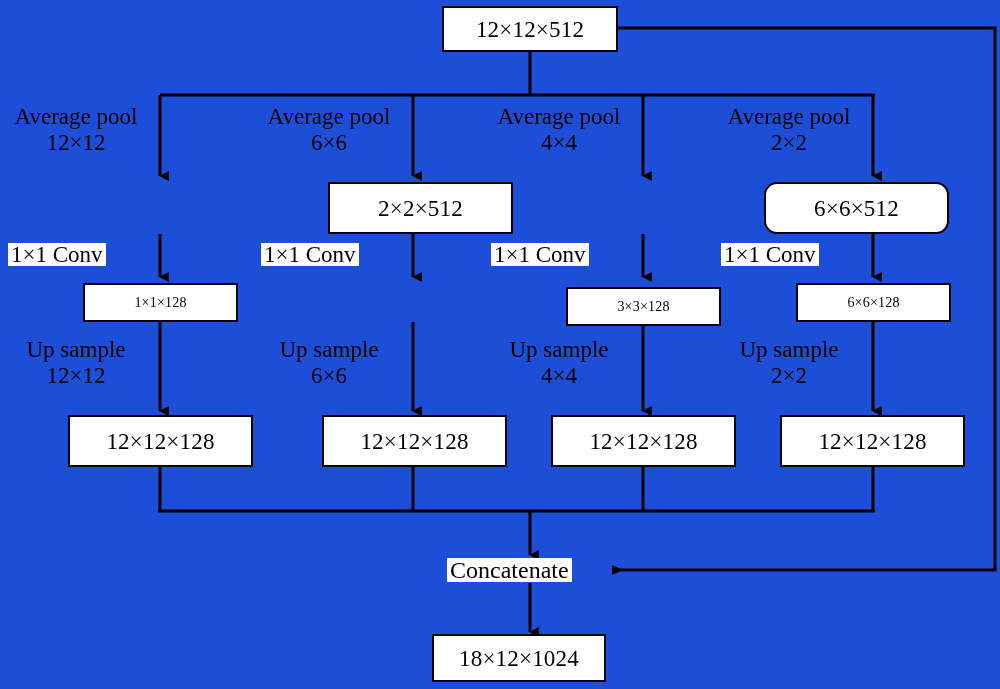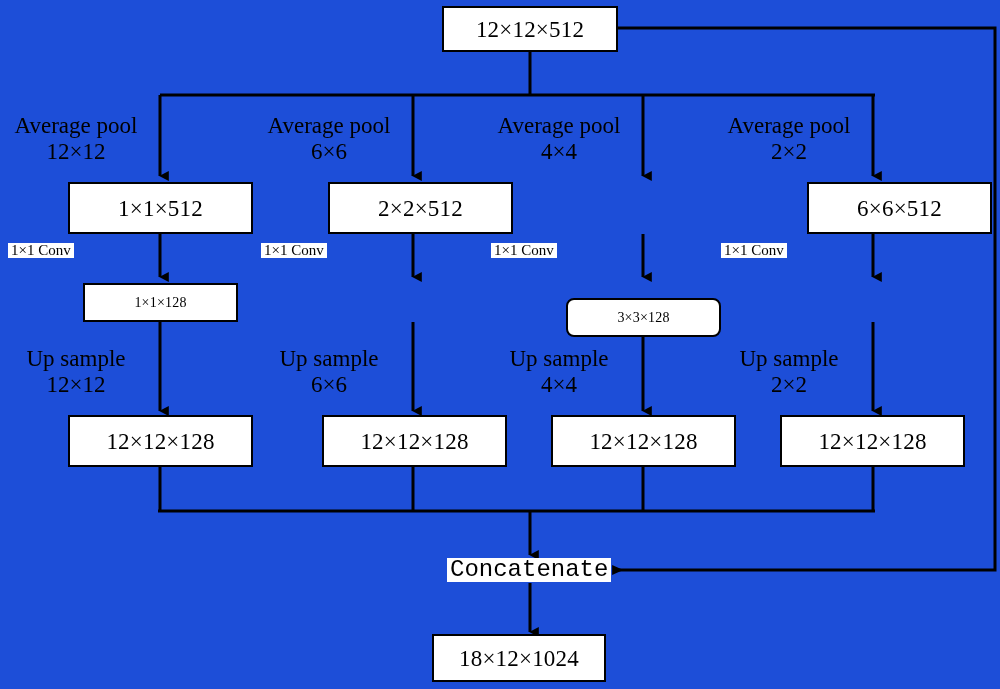--- a/index.html
+++ b/index.html
@@ -48,26 +48,26 @@
     z-index: 4;
     font-size: 23px;
     line-height: 1.12;
     white-space: nowrap;
     background: transparent;
     color: #000000;
   }
   .edge-label.two-line {
     text-align: center;
   }
-  .edge-label .l1 { display: block; margin-top: 9px; }
+  .edge-label .l1 { display: block; }
   .edge-label .l2 { display: block; text-align: center; }
   .op-label {
     position: absolute;
     z-index: 4;
-    font-size: 15px;
+    font-size: 23px;
     line-height: 1;
     white-space: nowrap;
     background: #ffffff;
     padding: 0 3px;
   }
 </style>
 </head>
 <body>
 
 <div id="diagram-root">
@@ -118,23 +118,20 @@
   </svg>
 
   <div class="node-box" style="left:442px; top:6px; width:176px; height:46px;">
     <span>12×12×512</span>
   </div>
 
   <div class="edge-label two-line" style="left:0px; top:104px; width:152px;">
     <span class="l1">Average pool</span>
     <span class="l2">12×12</span>
   </div>
-  <div class="node-box" style="left:68px; top:182px; width:185px; height:52px;">
-    <span>1×1×512</span>
-  </div>
   <div class="op-label" style="left:8px; top:243px;">
     <span>1×1 Conv</span>
   </div>
   <div class="node-box small-box" style="left:83px; top:283px; width:155px; height:39px;">
     <span>1×1×128</span>
   </div>
   <div class="edge-label two-line" style="left:0px; top:337px; width:152px;">
     <span class="l1">Up sample</span>
     <span class="l2">12×12</span>
   </div>
@@ -160,50 +157,53 @@
     <span>12×12×128</span>
   </div>
 
   <div class="edge-label two-line" style="left:483px; top:104px; width:152px;">
     <span class="l1">Average pool</span>
     <span class="l2">4×4</span>
   </div>
   <div class="op-label" style="left:491px; top:243px;">
     <span>1×1 Conv</span>
   </div>
-  <div class="node-box small-box" style="left:566px; top:298px; width:155px; height:39px;border-radius:8px;">
+  <div class="node-box small-box" style="left:566px; top:287px; width:155px; height:39px;">
     <span>3×3×128</span>
   </div>
   <div class="edge-label two-line" style="left:483px; top:337px; width:152px;">
     <span class="l1">Up sample</span>
     <span class="l2">4×4</span>
   </div>
   <div class="node-box" style="left:551px; top:415px; width:185px; height:52px;">
     <span>12×12×128</span>
   </div>
 
   <div class="edge-label two-line" style="left:713px; top:104px; width:152px;">
     <span class="l1">Average pool</span>
     <span class="l2">2×2</span>
   </div>
-  <div class="node-box" style="left:807px; top:182px; width:185px; height:52px;">
+  <div class="node-box" style="left:764px; top:182px; width:185px; height:52px;border-radius:13px;">
     <span>6×6×512</span>
   </div>
   <div class="op-label" style="left:721px; top:243px;">
     <span>1×1 Conv</span>
   </div>
+  <div class="node-box small-box" style="left:796px; top:283px; width:155px; height:39px;">
+    <span>6×6×128</span>
+  </div>
   <div class="edge-label two-line" style="left:713px; top:337px; width:152px;">
     <span class="l1">Up sample</span>
     <span class="l2">2×2</span>
   </div>
   <div class="node-box" style="left:780px; top:415px; width:185px; height:52px;">
     <span>12×12×128</span>
   </div>
 
-  <div class="op-label" style="left:447px; top:558px; font-size:24px;font-family:Liberation Mono, monospace;">
+  <div class="op-label" style="left:447px; top:558px; font-size:24px;">
     <span>Concatenate</span>
   </div>
 
   <div class="node-box" style="left:432px; top:634px; width:174px; height:48px;">
     <span>18×12×1024</span>
   </div>
 
 </div>
 
 </body></html>

